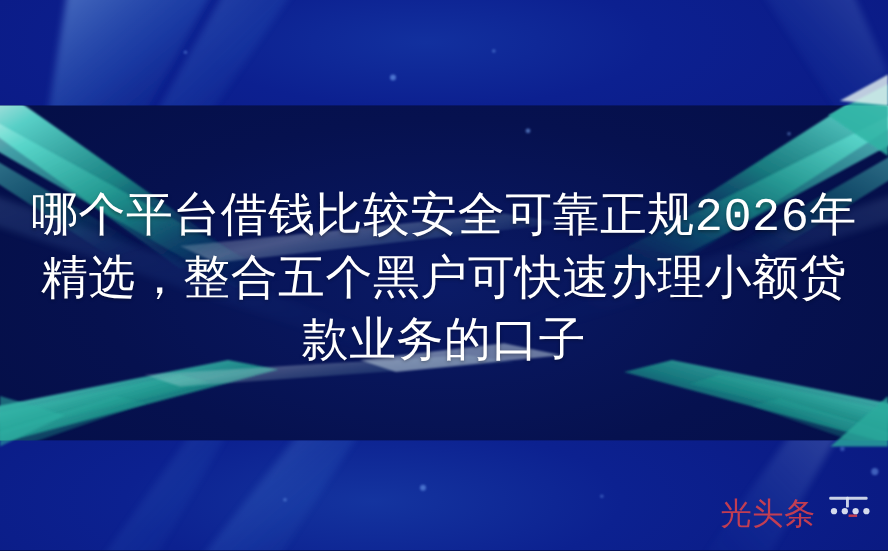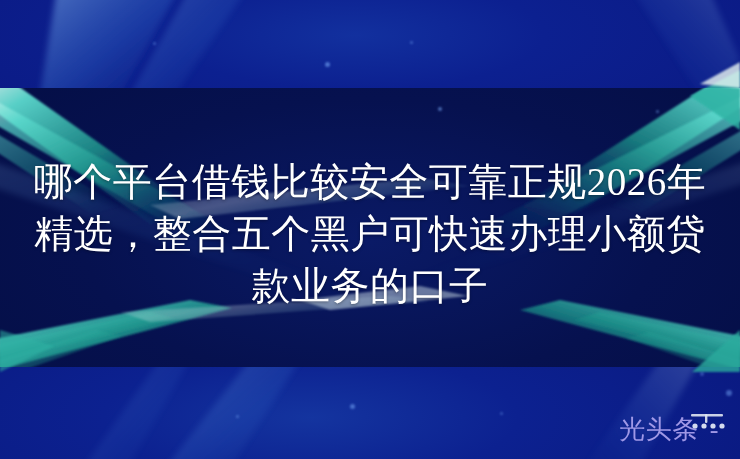--- a/index.html
+++ b/index.html
@@ -6,21 +6,21 @@
   html, body {
     margin: 0;
     padding: 0;
     background: #000;
   }
   #stage {
     position: relative;
     width: 740px;
     height: 459px;
     overflow: hidden;
-    font-family: Liberation Serif, serif;
+    font-family: Liberation Mono, monospace;
     background: #061158;
     user-select: none;
   }
 
   
   .layer {
     position: absolute;
     inset: 0;
     width: 100%;
     height: 100%;
@@ -81,22 +81,22 @@
     white-space: pre-line;
   }
 
   
   .watermark {
     position: absolute;
     right: 14px;
     bottom: 14px;
     display: flex;
     align-items: center;
-    gap: 4px;
-    color: #c4b5fd;
+    gap: 16px;
+    color: #ef4444;
     opacity: .80;
     font-size: 26px;
     line-height: 30px;
     letter-spacing: .5px;
     font-weight: 400;
     white-space: nowrap;
   }
   .watermark .wm-sep { padding: 0 7px; }
   .wm-badge {
     position: absolute;

